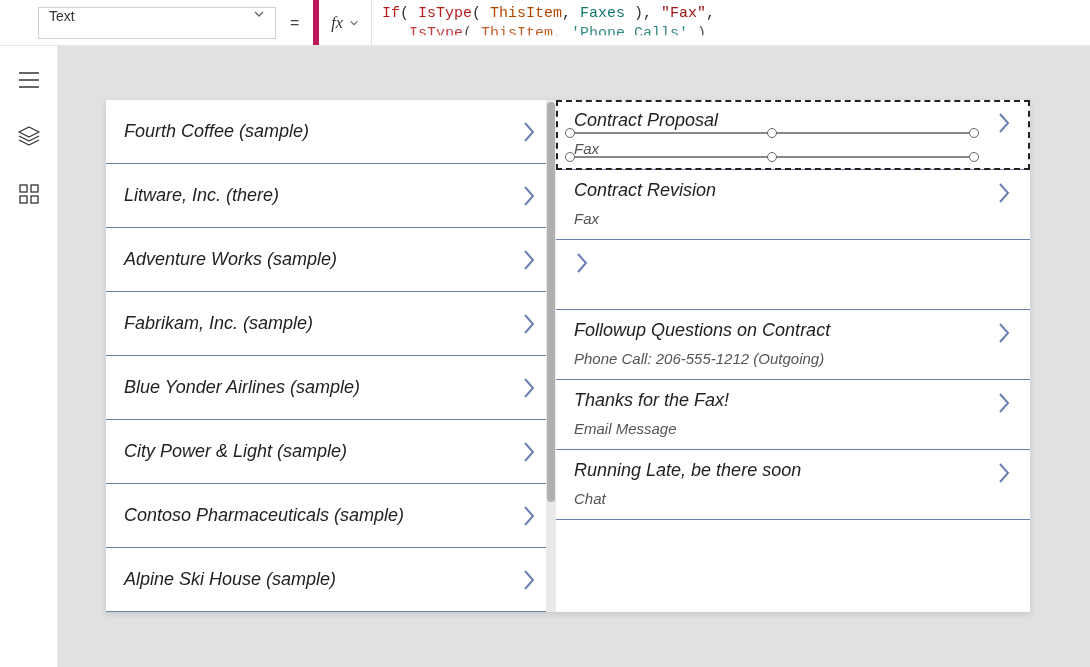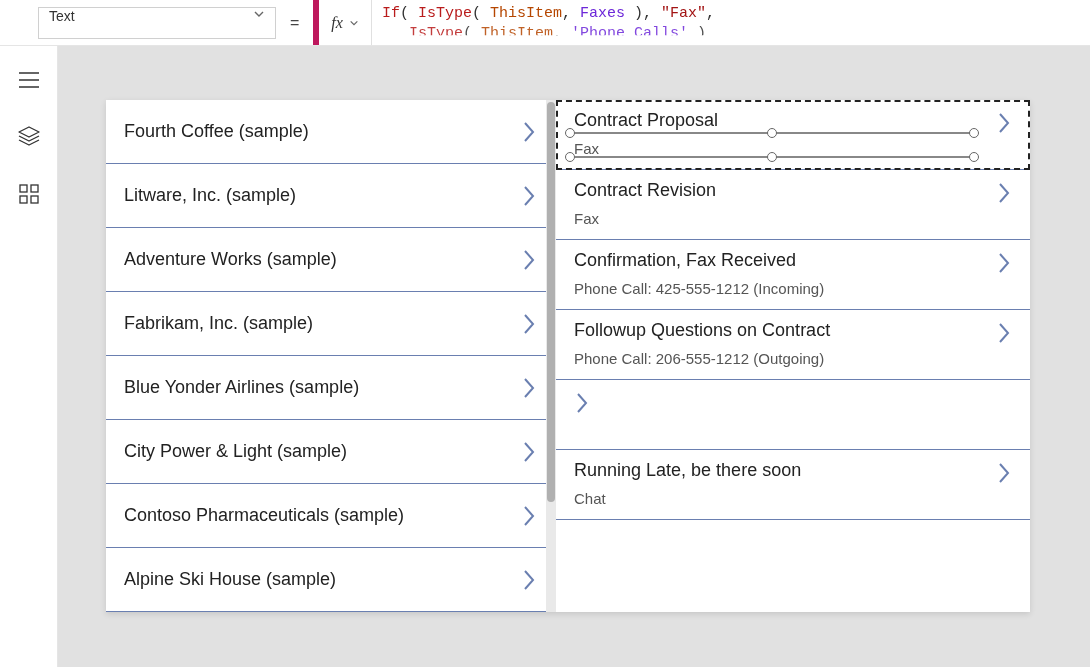--- a/index.html
+++ b/index.html
@@ -57,28 +57,29 @@
       flex: 1;
       font-family: Consolas, "Courier New", monospace;
       font-size: 15px;
       padding: 4px 10px;
       line-height: 1.3;
       white-space: pre;
       overflow: hidden;
     }
     .t-kw { color: #b91c1c; }
     .t-id { color: #b54600; }
-    .t-type { color: #6d28d9; }
+    .t-type { color: #0f766e; }
     .t-str { color: #a31515; }
     .t-punc { color: #333; }
     .formula .line2 { color: #888; opacity: 0.85; clip-path: inset(0 0 40% 0); }
 
     .workspace {
       display: flex;
       height: calc(100% - 46px);
+      font-style: italic;
     }
     .side-rail {
       width: 58px;
       border-right: 1px solid #e5e5e5;
       display: flex;
       flex-direction: column;
       align-items: center;
       padding-top: 26px;
       gap: 38px;
     }
@@ -207,21 +208,21 @@
   <div class="canvas">
     <div class="app">
       <div class="gallery gallery-left" id="left-gallery">
           <div class="g-item">
             <span class="g-title">Fourth Coffee (sample)</span>
             <svg class="chev" width="16" height="26" viewBox="0 0 16 26">
               <path d="M4 4 L12 13 L4 22" stroke="#6a7fb0" stroke-width="2" fill="none"></path>
             </svg>
           </div>
           <div class="g-item">
-            <span class="g-title">Litware, Inc. (sample)</span>
+            <span class="g-title">Litware, Inc. (there)</span>
             <svg class="chev" width="16" height="26" viewBox="0 0 16 26">
               <path d="M4 4 L12 13 L4 22" stroke="#6a7fb0" stroke-width="2" fill="none"></path>
             </svg>
           </div>
           <div class="g-item">
             <span class="g-title">Adventure Works (sample)</span>
             <svg class="chev" width="16" height="26" viewBox="0 0 16 26">
               <path d="M4 4 L12 13 L4 22" stroke="#6a7fb0" stroke-width="2" fill="none"></path>
             </svg>
           </div>
@@ -283,38 +284,38 @@
             <div class="g-item">
               <div>
                 <div class="g-title">Contract Revision</div>
                 <div class="g-sub">Fax</div>
               </div>
               <svg class="chev" width="16" height="26" viewBox="0 0 16 26">
                 <path d="M4 4 L12 13 L4 22" stroke="#6a7fb0" stroke-width="2" fill="none"></path>
               </svg>
             </div>
             <div class="g-item">
-              <div>
-                <div class="g-title">Confirmation, Fax Received</div>
-                <div class="g-sub">Phone Call: 425-555-1212 (Incoming)</div>
-              </div>
               <svg class="chev" width="16" height="26" viewBox="0 0 16 26">
                 <path d="M4 4 L12 13 L4 22" stroke="#6a7fb0" stroke-width="2" fill="none"></path>
               </svg>
             </div>
             <div class="g-item">
               <div>
                 <div class="g-title">Followup Questions on Contract</div>
                 <div class="g-sub">Phone Call: 206-555-1212 (Outgoing)</div>
               </div>
               <svg class="chev" width="16" height="26" viewBox="0 0 16 26">
                 <path d="M4 4 L12 13 L4 22" stroke="#6a7fb0" stroke-width="2" fill="none"></path>
               </svg>
             </div>
             <div class="g-item">
+              <div>
+                <div class="g-title">Thanks for the Fax!</div>
+                <div class="g-sub">Email Message</div>
+              </div>
               <svg class="chev" width="16" height="26" viewBox="0 0 16 26">
                 <path d="M4 4 L12 13 L4 22" stroke="#6a7fb0" stroke-width="2" fill="none"></path>
               </svg>
             </div>
             <div class="g-item">
               <div>
                 <div class="g-title">Running Late, be there soon</div>
                 <div class="g-sub">Chat</div>
               </div>
               <svg class="chev" width="16" height="26" viewBox="0 0 16 26">

